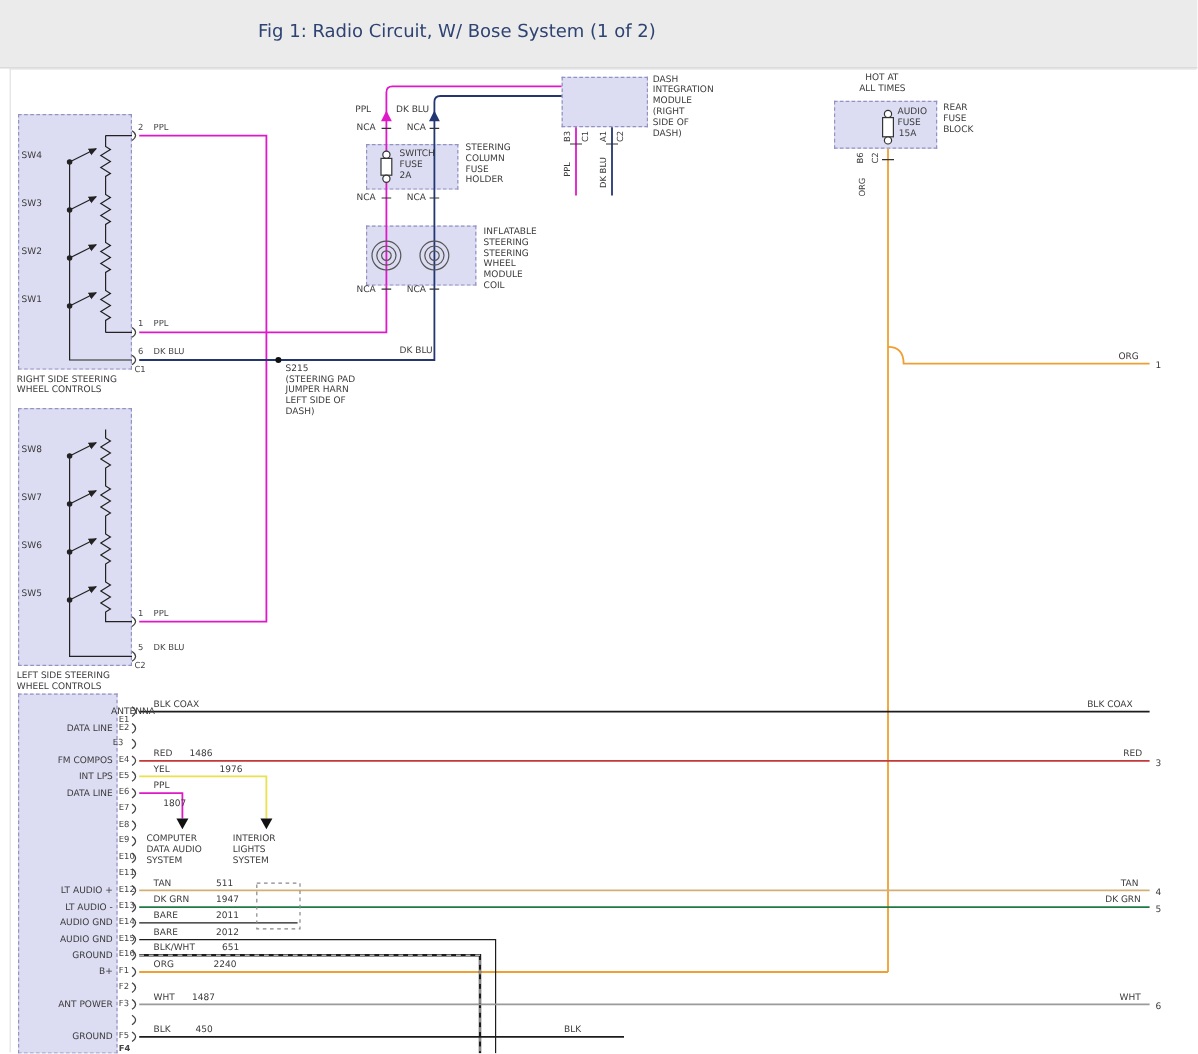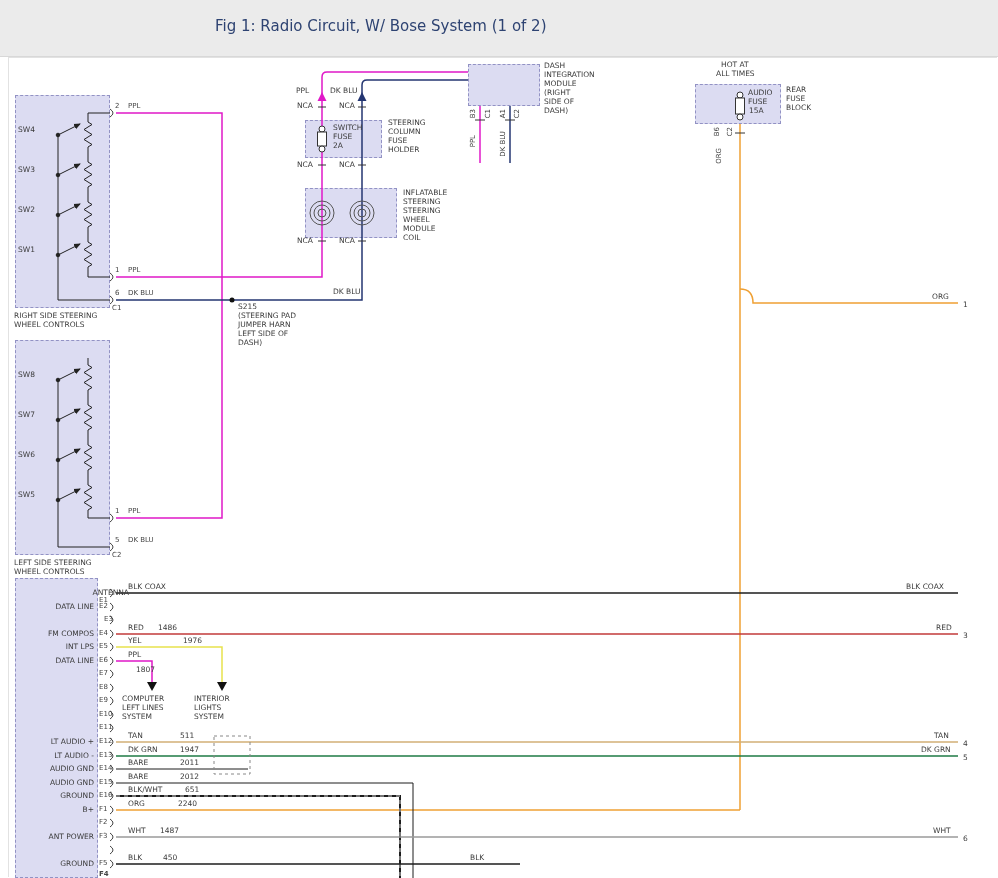--- a/index.html
+++ b/index.html
@@ -222,21 +222,21 @@
 <div class="lbl rowlbl" style="top:751px;">LT AUDIO -</div>
 <div class="lbl rowlbl" style="top:764px;">AUDIO GND</div>
 <div class="lbl rowlbl" style="top:778px;">AUDIO GND</div>
 <div class="lbl rowlbl" style="top:791px;">GROUND</div>
 <div class="lbl rowlbl" style="top:805px;">B+</div>
 <div class="lbl rowlbl" style="top:832px;">ANT POWER</div>
 <div class="lbl rowlbl" style="top:859px;">GROUND</div>
 
 <div class="lbl pin" style="left:99px;top:588px;margin-top:8px;">E1</div>
 <div class="lbl pin" style="left:99px;top:602px;">E2</div>
-<div class="lbl pin" style="left:104px;top:615px;">E3</div>
+<div class="lbl pin" style="left:94px;top:615px;">E3</div>
 <div class="lbl pin" style="left:99px;top:629px;">E4</div>
 <div class="lbl pin" style="left:99px;top:642px;">E5</div>
 <div class="lbl pin" style="left:99px;top:656px;">E6</div>
 <div class="lbl pin" style="left:99px;top:669px;">E7</div>
 <div class="lbl pin" style="left:99px;top:683px;">E8</div>
 <div class="lbl pin" style="left:99px;top:696px;">E9</div>
 <div class="lbl pin" style="left:99px;top:710px;">E10</div>
 <div class="lbl pin" style="left:99px;top:723px;">E11</div>
 <div class="lbl pin" style="left:99px;top:737px;">E12</div>
 <div class="lbl pin" style="left:99px;top:751px;">E13</div>
@@ -280,17 +280,17 @@
 <div class="lbl" style="left:936px;top:623px;">RED</div>
 <div class="lbl" style="left:963px;top:631px;">3</div>
 <div class="lbl" style="left:934px;top:731px;">TAN</div>
 <div class="lbl" style="left:963px;top:739px;">4</div>
 <div class="lbl" style="left:921px;top:745px;">DK GRN</div>
 <div class="lbl" style="left:963px;top:753px;">5</div>
 <div class="lbl" style="left:933px;top:826px;">WHT</div>
 <div class="lbl" style="left:963px;top:834px;">6</div>
 
 <div class="lbl ctr" style="left:122px;top:694px;width:62px;">COMPUTER</div>
-<div class="lbl ctr" style="left:122px;top:703px;width:62px;">LEFT LINES</div>
+<div class="lbl ctr" style="left:122px;top:703px;width:62px;">DATA AUDIO</div>
 <div class="lbl ctr" style="left:122px;top:712px;width:62px;">SYSTEM</div>
 <div class="lbl ctr" style="left:194px;top:694px;width:56px;">INTERIOR</div>
 <div class="lbl ctr" style="left:194px;top:703px;width:56px;">LIGHTS</div>
 <div class="lbl ctr" style="left:194px;top:712px;width:56px;">SYSTEM</div>
 
 </body></html>

